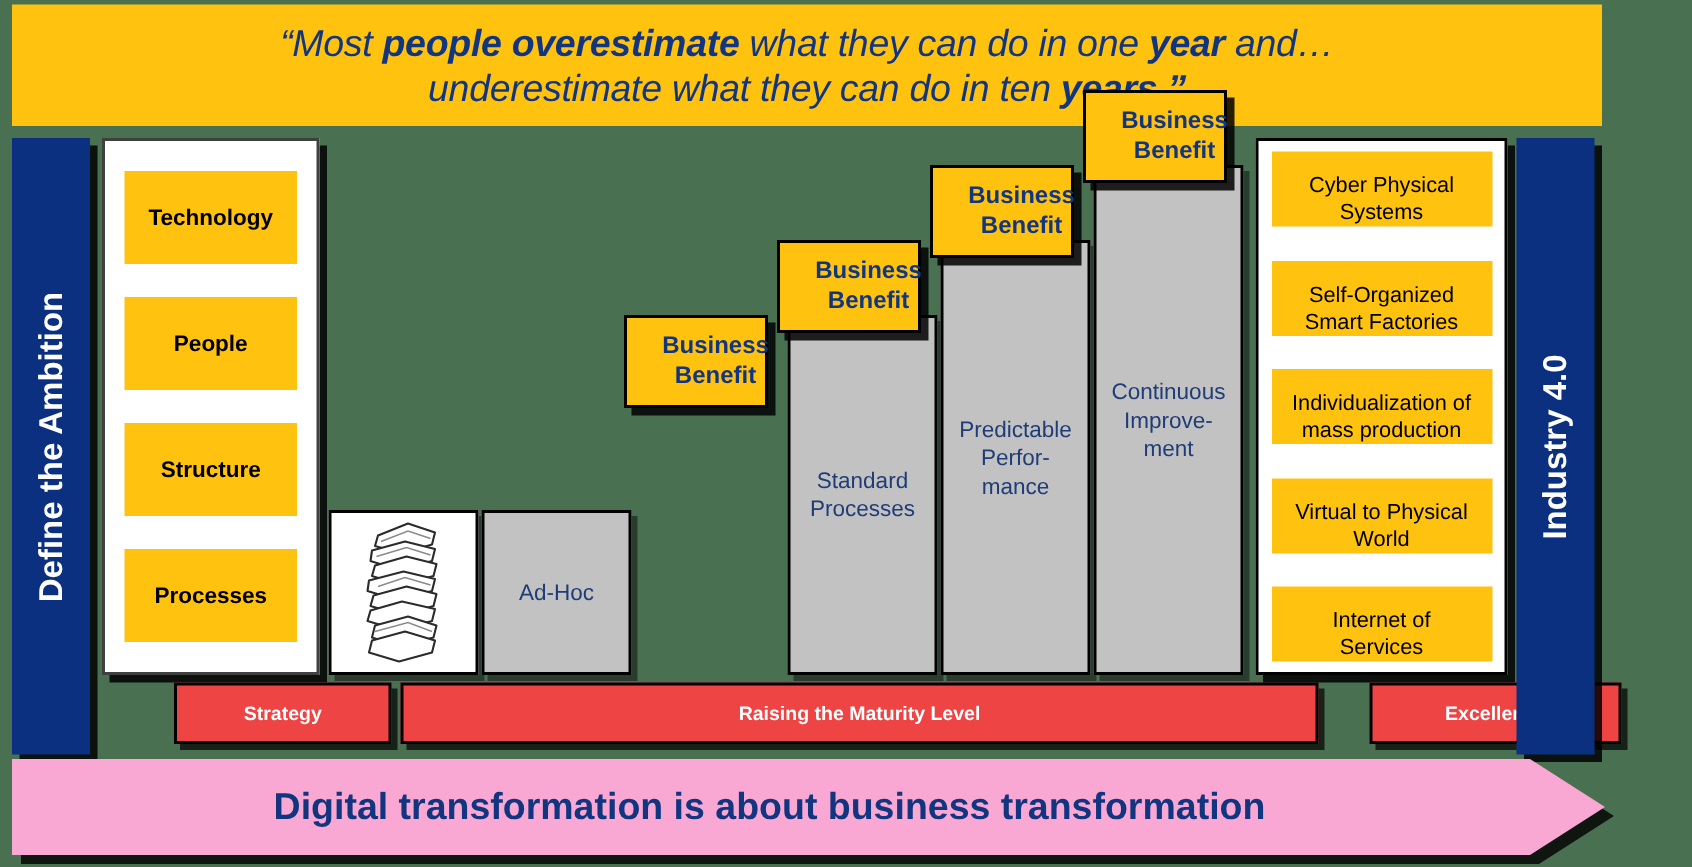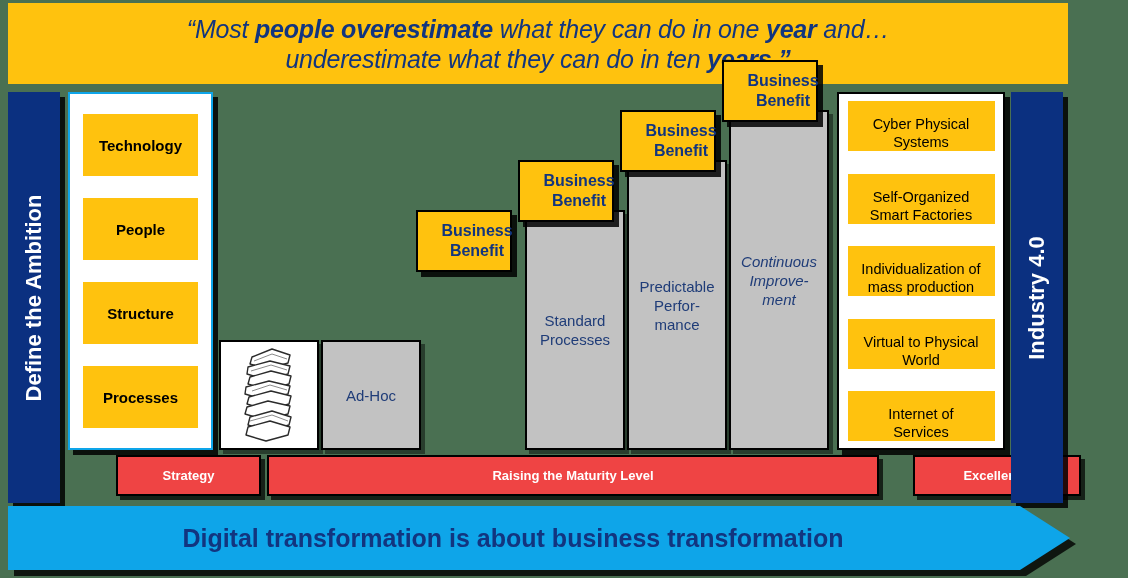--- a/index.html
+++ b/index.html
@@ -45,21 +45,21 @@
   #industry-bar{left:1011px;top:92px;width:52px;height:411px;}
   #industry-bar .vtext{
     transform:rotate(-90deg);
     white-space:nowrap;
     color:#ffffff;font-weight:bold;font-size:22px;
   }
 
   
   #strategy-panel{
     position:absolute;left:68px;top:92px;width:145px;height:358px;
-    background:#ffffff;border:2px solid #0ea5e9;box-sizing:border-box;
+    background:#ffffff;border:2px solid #404040;box-sizing:border-box;
     box-shadow:5px 5px 0 rgba(0,0,0,.85);
     display:flex;flex-direction:column;justify-content:space-around;align-items:center;
     padding:9px 0;
   }
   .strategy-chip{
     width:115px;height:62px;background:#FFC20E;
     display:flex;align-items:center;justify-content:center;
     color:#000;font-weight:bold;font-size:15px;
   }
   .footer-band{
@@ -112,21 +112,21 @@
   }
   .exc-chip{
     width:147px;height:50px;background:#FFC20E;
     display:flex;align-items:flex-end;justify-content:center;
     color:#000;font-size:14.5px;line-height:18px;text-align:center;
   }
 
   
   #bottom-banner{
     position:absolute;left:8px;top:506px;width:1062px;height:64px;
-    background:#0ea5e9;
+    background:#f9a8d4;
     -webkit-clip-path:polygon(0 0,calc(100% - 50px) 0,100% 50%,calc(100% - 50px) 100%,0 100%);
     clip-path:polygon(0 0,calc(100% - 50px) 0,100% 50%,calc(100% - 50px) 100%,0 100%);
     display:flex;align-items:center;
   }
   #bottom-banner .btext{
     color:#12357F;font-weight:bold;font-size:25px;
     width:1010px;text-align:center;
   }
   #bottom-banner-shadow{
     position:absolute;left:14px;top:512px;width:1062px;height:64px;
@@ -211,21 +211,21 @@
         </div>
         <div class="benefit" style="bottom: 228px;">Business<br>Benefit</div>
       </div>
       <div class="step" style="left: 408px; width: 100px; height: 358px;">
         <div class="bar" style="height: 290px;">
           <span class="lbl">Predictable<br>Perfor-<br>mance</span>
         </div>
         <div class="benefit" style="bottom: 278px;">Business<br>Benefit</div>
       </div>
       <div class="step" style="left: 510px; width: 100px; height: 358px;">
-        <div class="bar" style="height: 340px; font-style: italic;">
+        <div class="bar" style="height: 340px;">
           <span class="lbl">Continuous<br>Improve-<br>ment</span>
         </div>
         <div class="benefit" style="bottom: 328px;">Business<br>Benefit</div>
       </div>
     </div>
   <div id="maturity-footer" class="footer-band">
     <span>Raising the Maturity Level</span>
   </div>
 
   <div id="excellence-panel">

